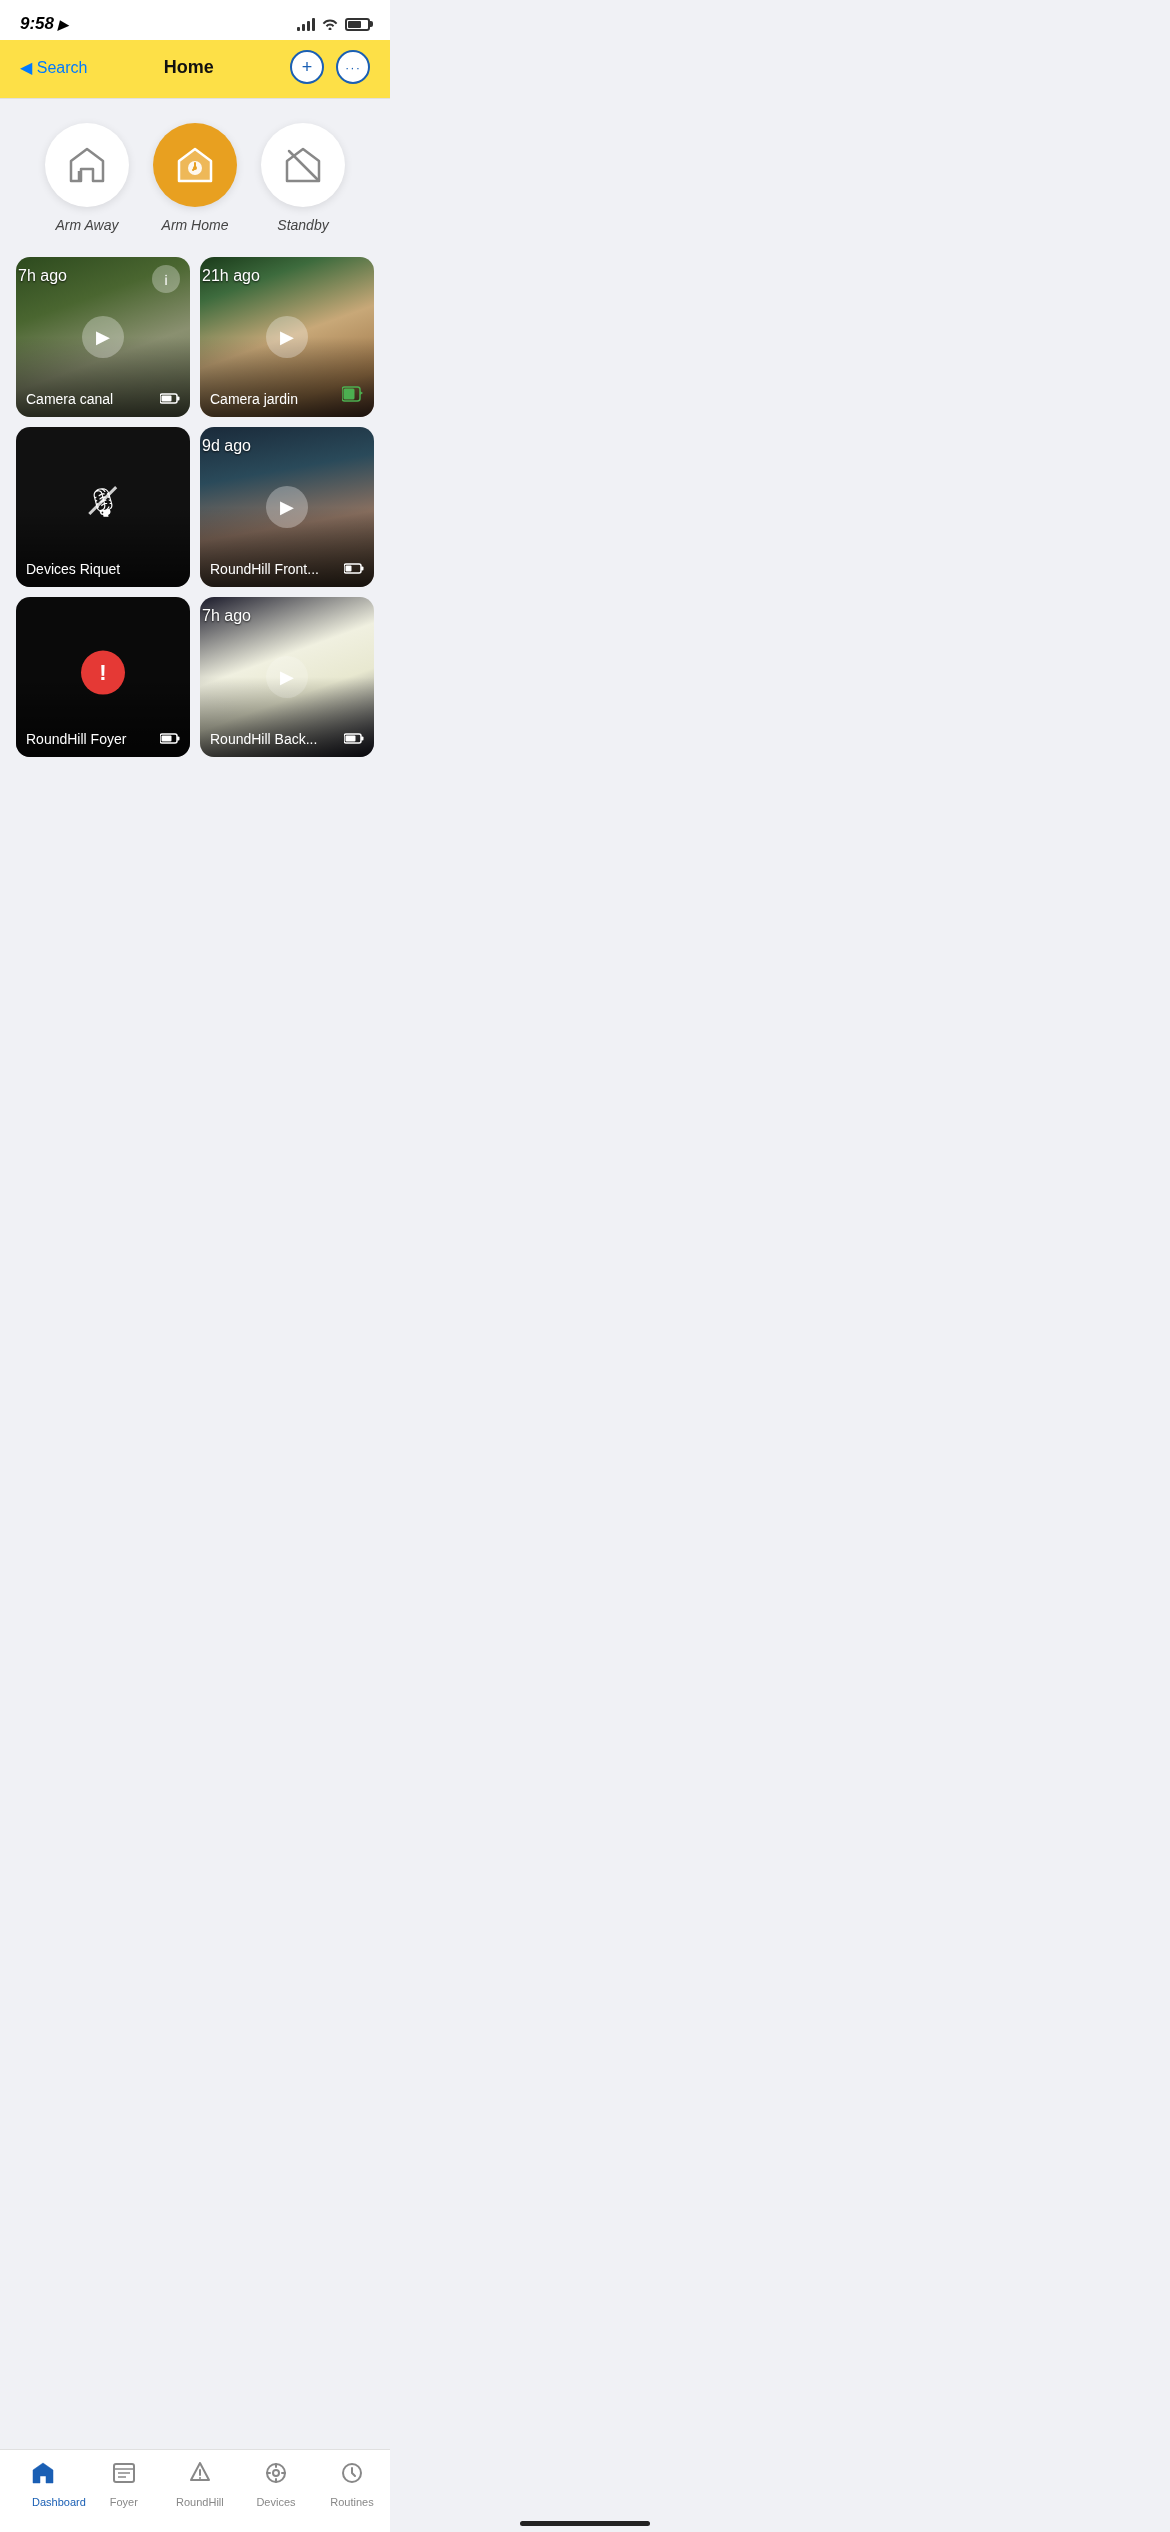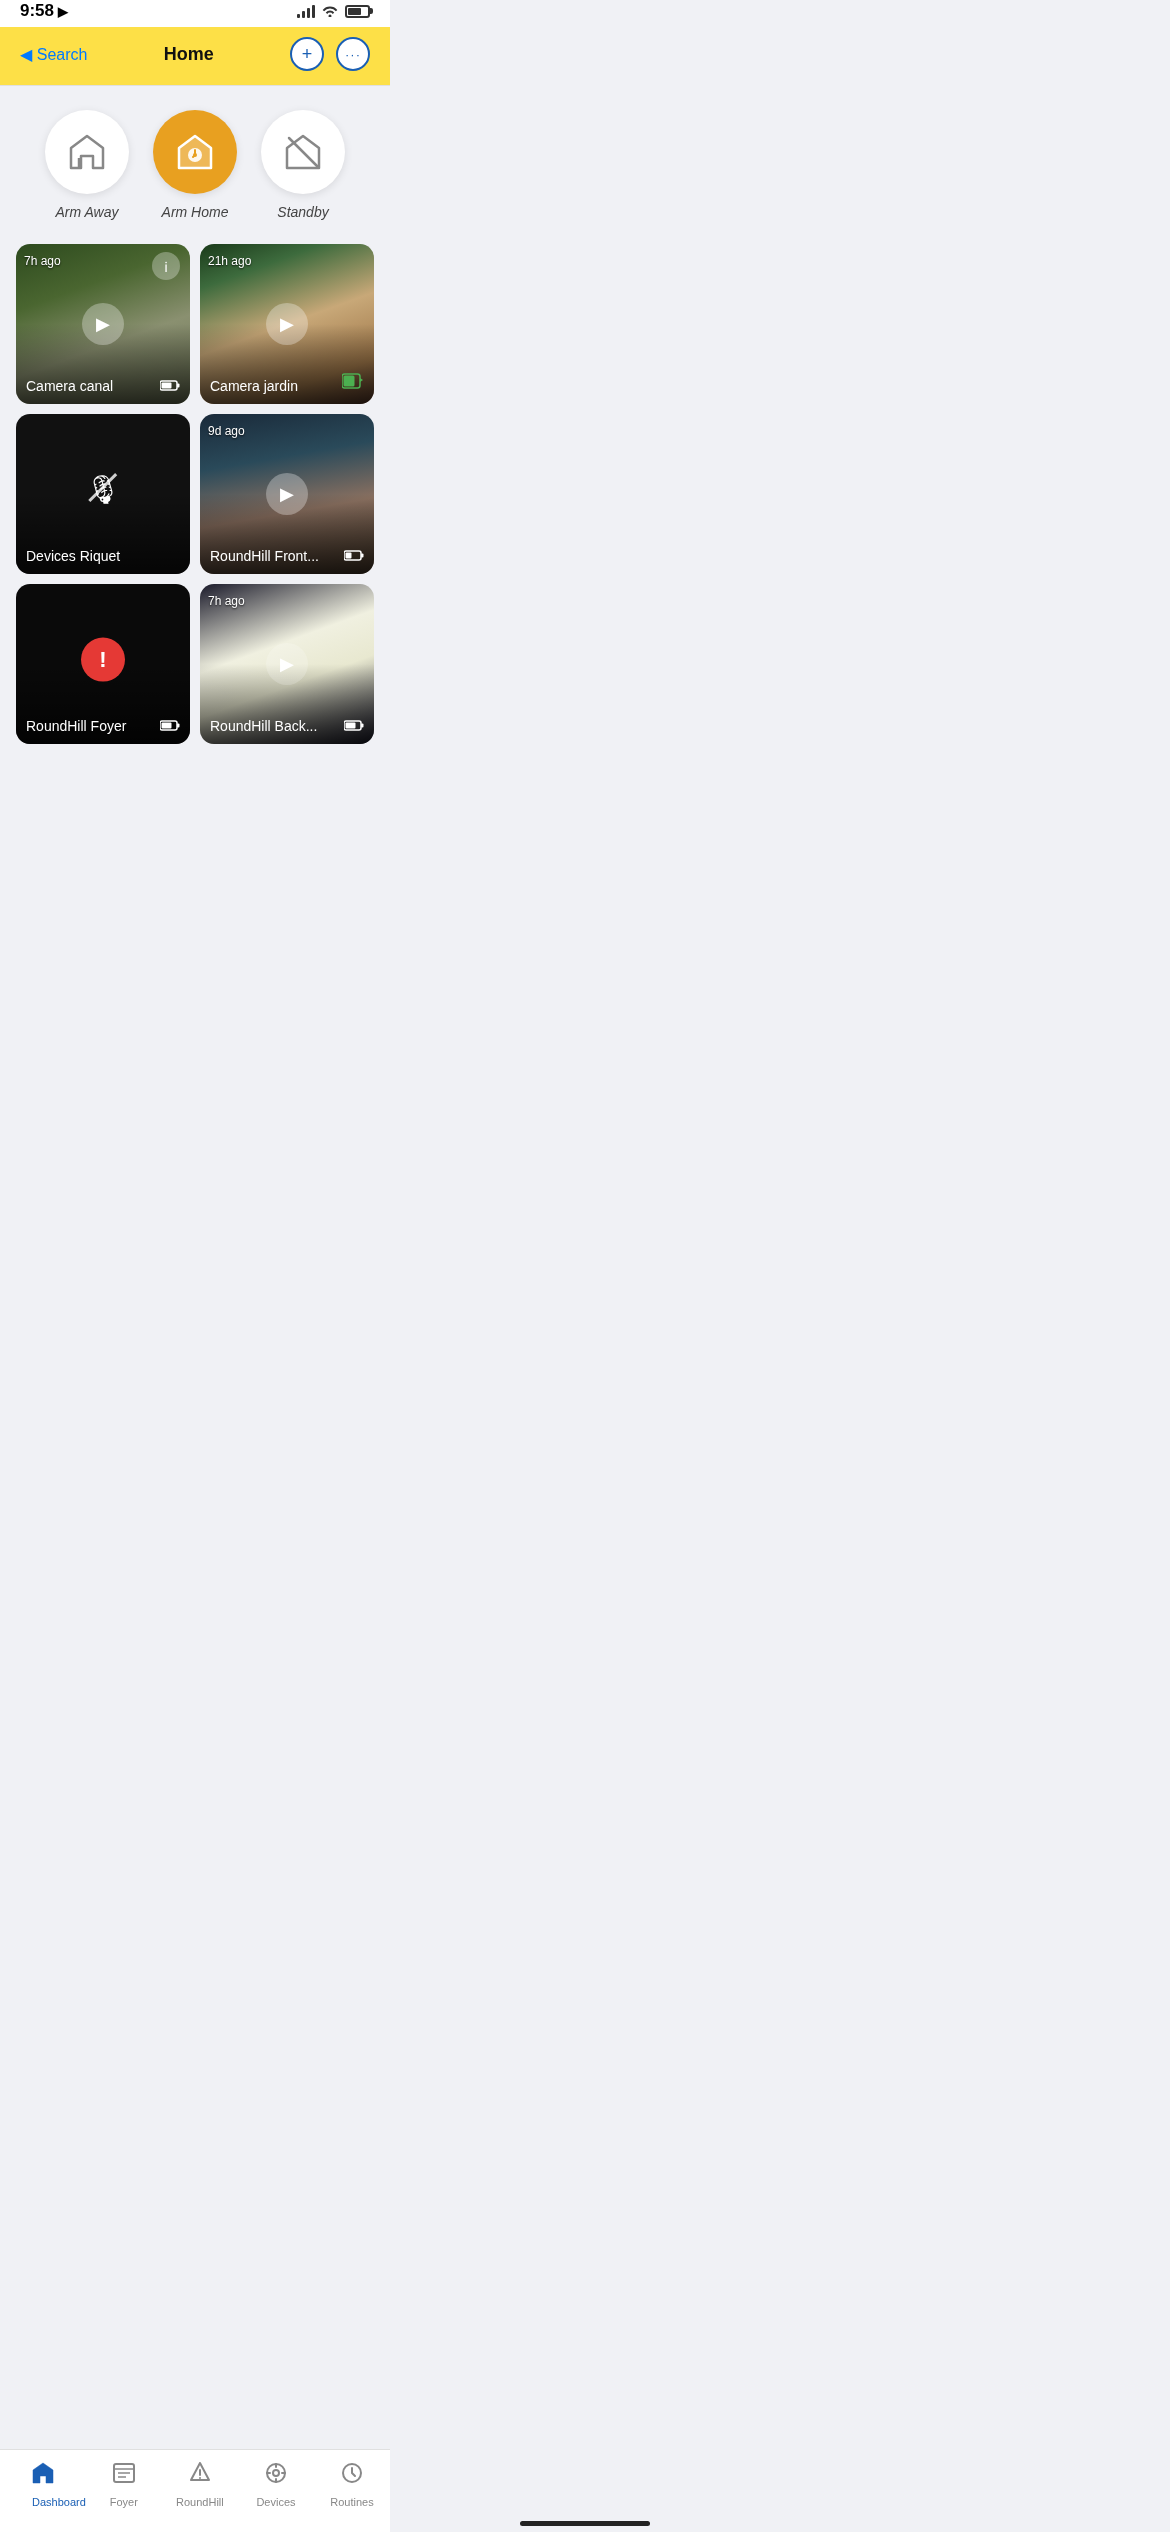--- a/index.html
+++ b/index.html
@@ -13,21 +13,22 @@
       overflow-x: hidden;
       position: relative;
     }
 
     
     .status-bar {
       background: white;
       display: flex;
       justify-content: space-between;
       align-items: center;
-      padding: 1px 20px 6px;
+      padding: 14px 20px 6px;
+      font-style: italic;
     }
     .status-time {
       font-size: 17px;
       font-weight: 600;
       display: flex;
       align-items: center;
       gap: 4px;
     }
     .status-icons {
       display: flex;
@@ -138,22 +139,22 @@
       position: relative;
       height: 160px;
       background: #1a1a2e;
       cursor: pointer;
     }
     .camera-overlay {
       position: absolute; inset: 0;
       background: linear-gradient(to top, rgba(0,0,0,0.7) 0%, transparent 50%);
     }
     .camera-timestamp {
-      position: absolute; top: 10px; left: 8px;
-      color: white; font-size: 12px;
+      position: absolute; top: 10px; left: 2px;
+      color: white; font-size: 16px;
       text-shadow: 0 1px 2px rgba(0,0,0,0.8);
     }
     .camera-info-btn {
       position: absolute; top: 8px; right: 10px;
       width: 28px; height: 28px;
       border-radius: 50%;
       background: rgba(255,255,255,0.3);
       display: flex; align-items: center; justify-content: center;
       color: white; font-size: 14px;
     }

